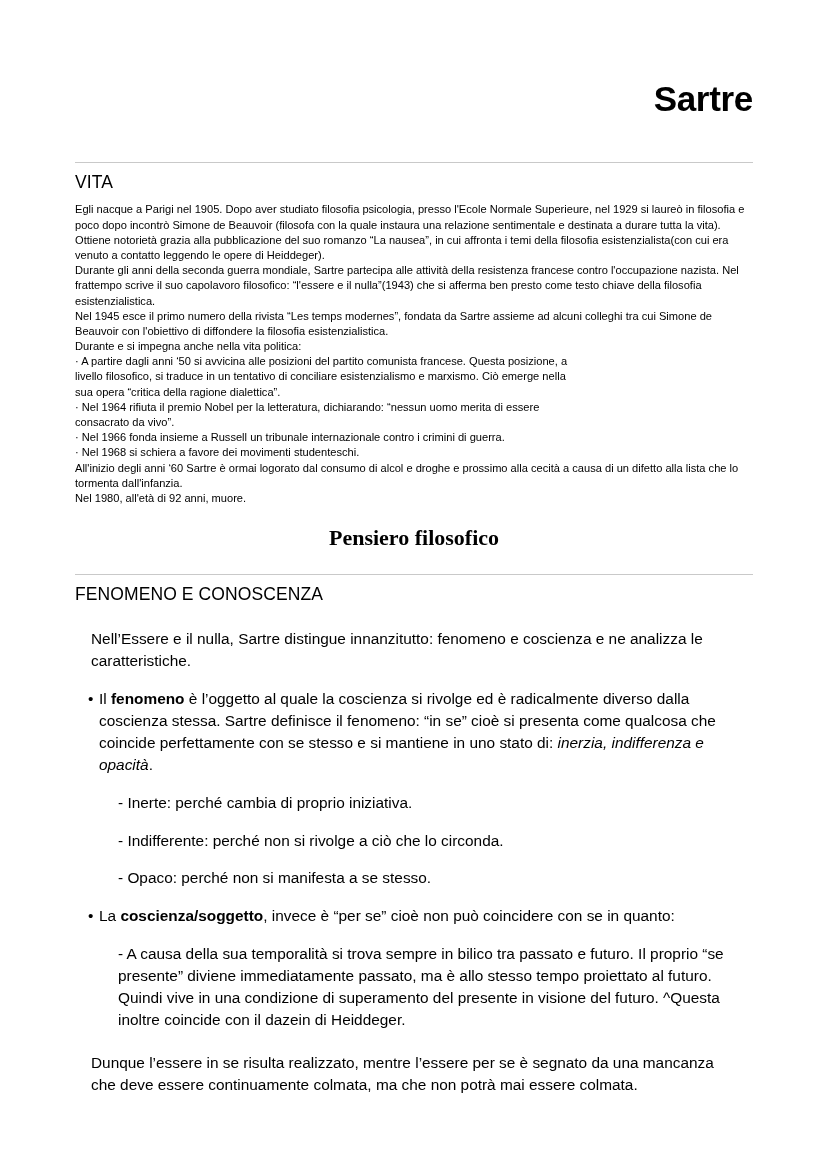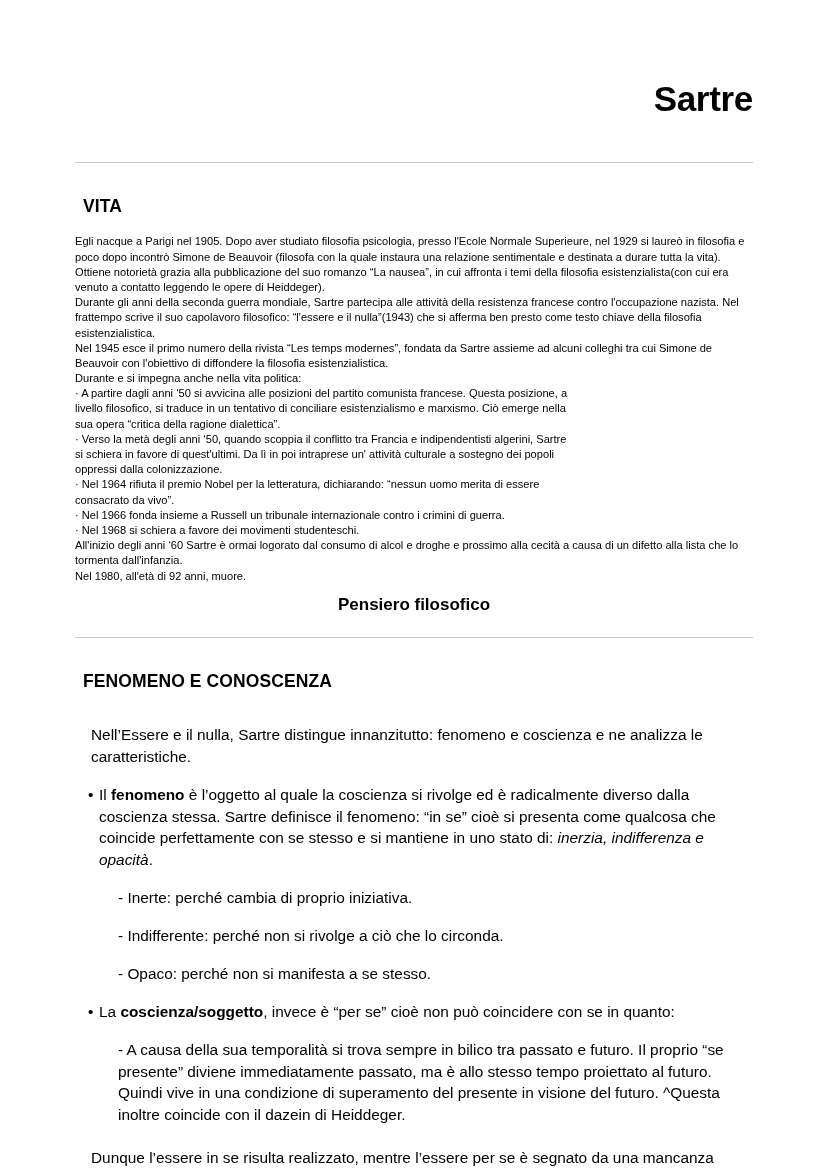--- a/index.html
+++ b/index.html
@@ -40,48 +40,49 @@
     border: 0;
     border-top: 1px solid #c9c9c9;
     margin: 0;
   }
   .rule-vita   { margin-top: 43px; }
   .rule-pensiero { margin-top: 22px; }
 
   
   .section-heading {
     font-size: 17.5px;
-    font-weight: bold;
-    margin: 8px;
-    padding-top: 25px;
+    font-weight: normal;
+    margin: 0;
+    padding-top: 9px;
     line-height: 1.25;
     letter-spacing: 0.1px;
   }
 
   
   .vita-body {
     font-size: 11.1px;
     line-height: 1.37;
     padding-top: 9px;
   }
   .vita-body p {
     margin: 0;
   }
   .vita-body p.narrow {
     max-width: 500px;
   }
 
   
   .pensiero-title {
     text-align: center;
-    font-size: 17px;
+    font-size: 22px;
     font-weight: bold;
-    margin: 0;
+    margin: 8px;
     padding-top: 11px;
     line-height: 1.2;
+    font-family: Liberation Serif, serif;
   }
 
   
   .fen-body {
     font-size: 15.4px;
     line-height: 1.42;
     padding-top: 7px;
   }
   .fen-body p {
     margin: 16px;
@@ -122,21 +123,20 @@
   <h2 class="section-heading">VITA</h2>
 
   <div class="vita-body">
     <p>Egli nacque a Parigi nel 1905. Dopo aver studiato filosofia psicologia, presso l'Ecole Normale Superieure, nel 1929 si laureò in filosofia e poco dopo incontrò Simone de Beauvoir (filosofa con la quale instaura una relazione sentimentale e destinata a durare tutta la vita).</p>
     <p>Ottiene notorietà grazia alla pubblicazione del suo romanzo “La nausea”, in cui affronta i temi della filosofia esistenzialista(con cui era venuto a contatto leggendo le opere di Heiddeger).</p>
     <p>Durante gli anni della seconda guerra mondiale, Sartre partecipa alle attività della resistenza francese contro l'occupazione nazista. Nel frattempo scrive il suo capolavoro filosofico: “l'essere e il nulla”(1943) che si afferma ben presto come testo chiave della filosofia esistenzialistica.</p>
     <p>Nel 1945 esce il primo numero della rivista “Les temps modernes”, fondata da Sartre assieme ad alcuni colleghi tra cui Simone de Beauvoir con l'obiettivo di diffondere la filosofia esistenzialistica.</p>
     <p>Durante e si impegna anche nella vita politica:</p>
 
     <p class="narrow">· A partire dagli anni ‘50 si avvicina alle posizioni del partito comunista francese. Questa posizione, a livello filosofico, si traduce in un tentativo di conciliare esistenzialismo e marxismo. Ciò emerge nella sua opera “critica della ragione dialettica”.</p>
-    <p class="narrow">· Verso la metà degli anni ‘50, quando scoppia il conflitto tra Francia e indipendentisti algerini, Sartre si schiera in favore di quest'ultimi. Da lì in poi intraprese un' attività culturale a sostegno dei popoli oppressi dalla colonizzazione.</p>
     <p class="narrow">· Nel 1964 rifiuta il premio Nobel per la letteratura, dichiarando: “nessun uomo merita di essere consacrato da vivo”.</p>
     <p>· Nel 1966 fonda insieme a Russell un tribunale internazionale contro i crimini di guerra.</p>
     <p>· Nel 1968 si schiera a favore dei movimenti studenteschi.</p>
 
     <p>All'inizio degli anni ‘60 Sartre è ormai logorato dal consumo di alcol e droghe e prossimo alla cecità a causa di un difetto alla lista che lo tormenta dall'infanzia.</p>
     <p>Nel 1980, all'età di 92 anni, muore.</p>
   </div>
 
   <h2 class="pensiero-title">Pensiero filosofico</h2>
 

